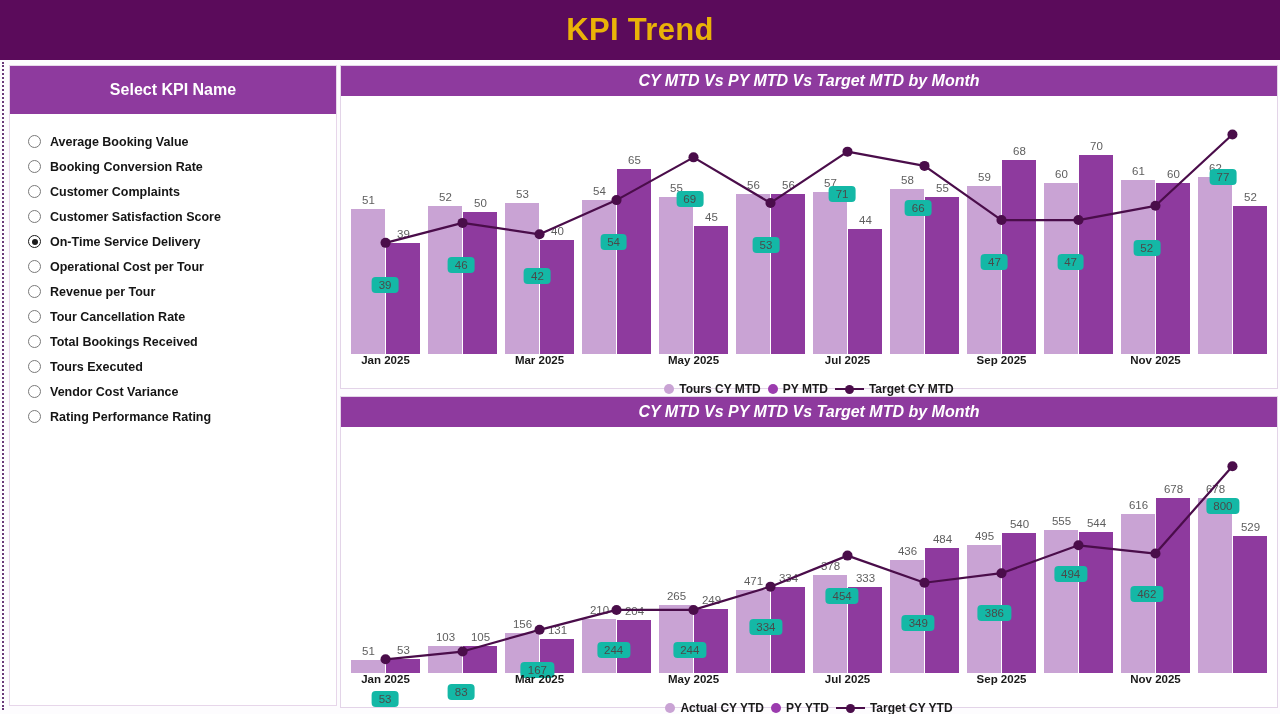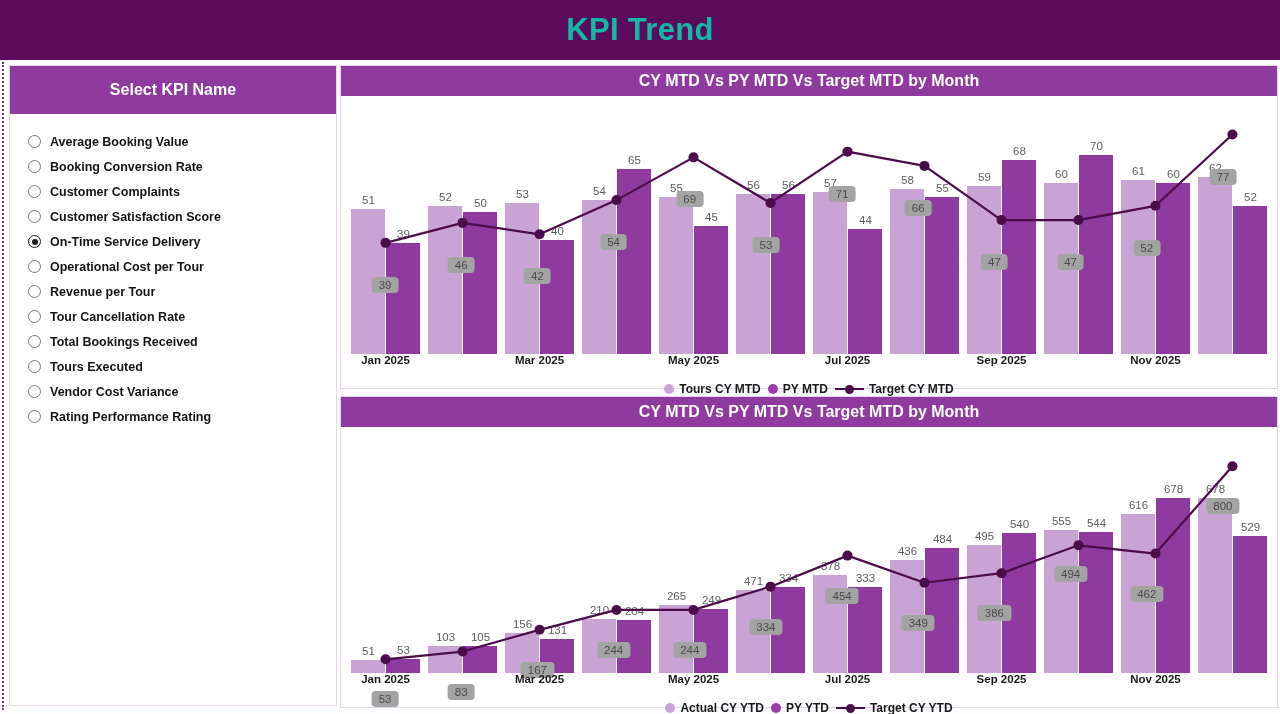--- a/index.html
+++ b/index.html
@@ -11,21 +11,21 @@
   }
   #app { position: relative; width: 1280px; height: 714px; background:#fdfcfe; }
 
   
   .page-header {
     position:absolute; left:0; top:0; width:1280px; height:60px;
     background:#5B0B5B;
     display:flex; align-items:center; justify-content:center;
   }
   .page-header .title {
-    color:#14b8a6; font-size:31px; font-weight:bold; letter-spacing:.3px;
+    color:#eab308; font-size:31px; font-weight:bold; letter-spacing:.3px;
   }
 
   
   .slicer {
     position:absolute; left:9px; top:65px; width:328px; height:641px;
     background:#ffffff; border:1px solid #e7d6ea;
   }
   .slicer-header {
     height:48px; background:#8E3A9E; display:flex; align-items:center; justify-content:center;
   }
@@ -54,21 +54,21 @@
 
   
   .card {
     position:absolute; background:#ffffff; border:1px solid #e3d4e8;
   }
   .card-top { left:340px; top:65px; width:938px; height:324px; }
   .card-bot { left:340px; top:396px; width:938px; height:312px; }
   .card-header {
     height:30px; background:#8E3A9E; display:flex; align-items:center; justify-content:center;
   }
-  .card-header .label { color:#ffffff; font-size:16px; font-weight:bold; }
+  .card-header .label { color:#ffffff; font-size:16px; font-weight:bold;font-style:italic; }
 
   .plot { position:relative; width:100%; }
   .plot-top { height:258px; }
   .plot-bot { height:246px; }
 
   .bars {
     position:absolute; left:0; right:0; bottom:0; top:0;
     display:flex; align-items:flex-end; justify-content:space-around;
     padding:0 6px;
   }
@@ -87,21 +87,21 @@
   .vlabel.a { transform:translateX(-50%); }
   .vlabel.p { transform:translateX(-50%); }
 
   
   .line-layer {
     position:absolute; left:0; top:0; width:100%; height:100%;
     pointer-events:none; overflow:visible;
   }
   .tlabel {
     position:absolute; transform:translate(-50%,-50%);
-    background:#a3a3a3; border-radius:4px;
+    background:#14b8a6; border-radius:4px;
     font-size:11.5px; color:#4a4a4a;
     padding:2px 7px; white-space:nowrap;
   }
 
   
   .axis {
     position:relative; height:22px;
     display:flex; justify-content:space-around; padding:0 6px;
   }
   .axis .tick {

